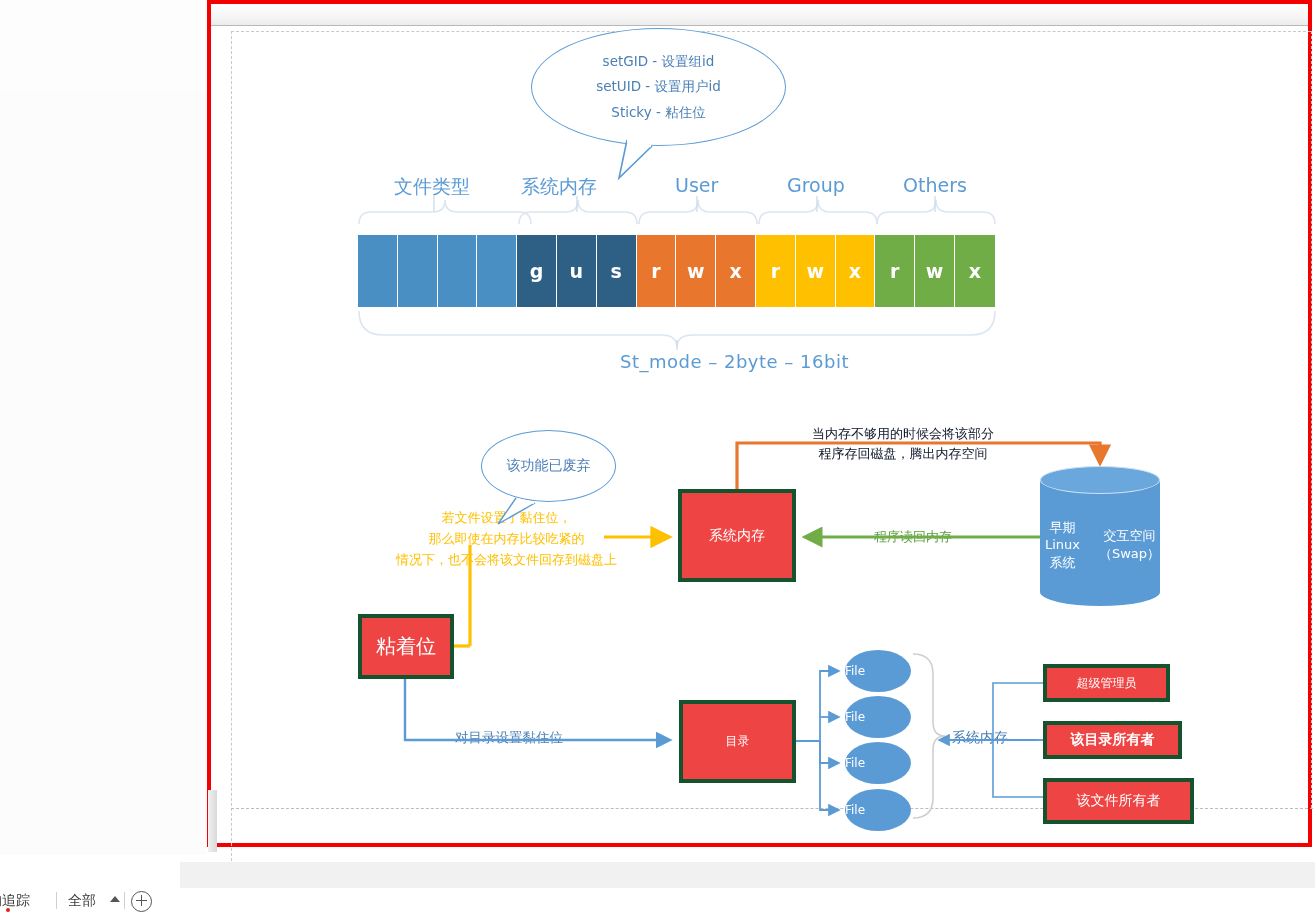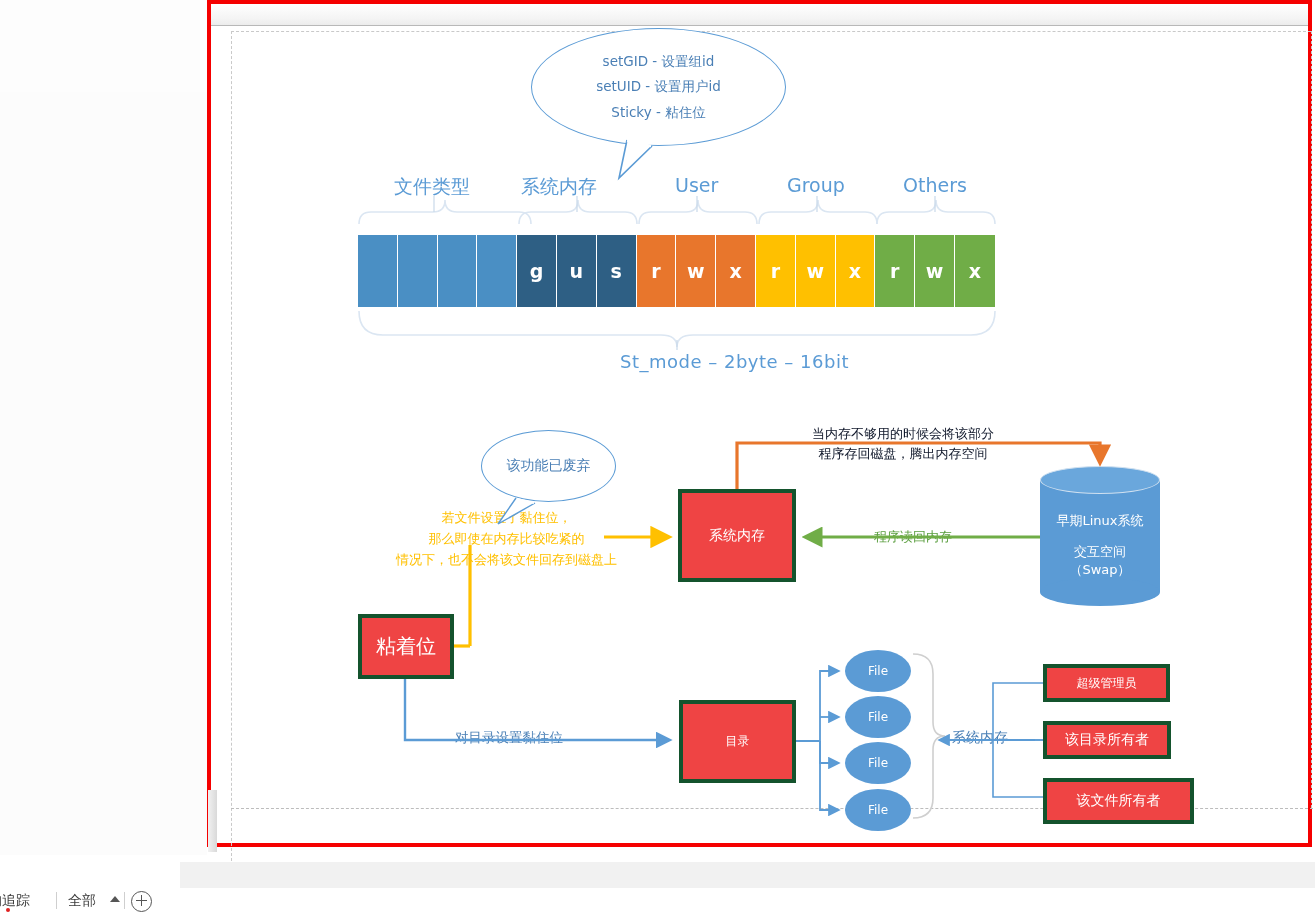--- a/index.html
+++ b/index.html
@@ -87,26 +87,26 @@
   .conn-label{position:absolute;white-space:nowrap;font-family:"DejaVu Sans","Liberation Sans",sans-serif;}
 
   
   #cyl{position:absolute;left:1040px;top:466px;width:120px;height:140px;}
   #cyl-body{position:absolute;left:0;top:14px;width:120px;height:112px;background:#5B9BD5;}
   #cyl-top{position:absolute;left:0;top:0;width:120px;height:28px;border-radius:50%;
     background:#6aa7dc;border:1px solid #cfe0f0;box-sizing:border-box;}
   #cyl-bot{position:absolute;left:0;top:112px;width:120px;height:28px;border-radius:50%;
     background:#5B9BD5;}
   #cyl-text{position:absolute;left:0;top:24px;width:120px;height:110px;color:#fff;
-    display:flex;flex-direction:column;align-items:center;justify-content:center;gap:14px;
+    display:flex;align-items:center;justify-content:center;gap:14px;
     font-size:13px;text-align:center;line-height:1.35;
     font-family:"DejaVu Sans","Liberation Sans",sans-serif;}
 
   .ellipse-file{position:absolute;width:66px;height:42px;border-radius:50%;background:#5B9BD5;
-    color:#fff;font-size:12px;display:flex;align-items:center;justify-content:center;
+    color:#fff;font-size:12px;display:flex;align-items:center;
     font-family:"DejaVu Sans","Liberation Sans",sans-serif;}
 
   svg.overlay{position:absolute;left:0;top:0;width:1315px;height:913px;pointer-events:none;}
 </style>
 </head>
 <body>
 
 <div id="left-gutter"></div>
 <div id="left-gutter-shade"></div>
 
@@ -207,21 +207,21 @@
   </div>
 <div class="ellipse-file" style="left:845px;top:789px;">
   <span>File</span>
   </div>
 
 <div class="conn-label" style="left:952px;top:729px;color:#4a7fb5;font-size:14px;">系统内存</div>
 
 <div class="box" style="left:1043px;top:664px;width:127px;height:38px;font-size:12px;">
   <span>超级管理员</span>
 </div>
-<div class="box" style="left:1043px;top:721px;width:128px;height:38px;font-size:14px;">
+<div class="box" style="left:1043px;top:721px;width:139px;height:38px;font-size:14px;font-weight:bold;">
   <span>该目录所有者</span>
 </div>
 <div class="box" style="left:1043px;top:778px;width:151px;height:46px;font-size:14px;">
   <span>该文件所有者</span>
 </div>
 
 <svg class="overlay" viewBox="0 0 1315 913">
   <defs>
     <marker id="ar-orange" markerWidth="7" markerHeight="7" refX="5.5" refY="3.5" orient="auto">
       <path d="M0,0 L7,3.5 L0,7 z" fill="#E8762C"></path>

